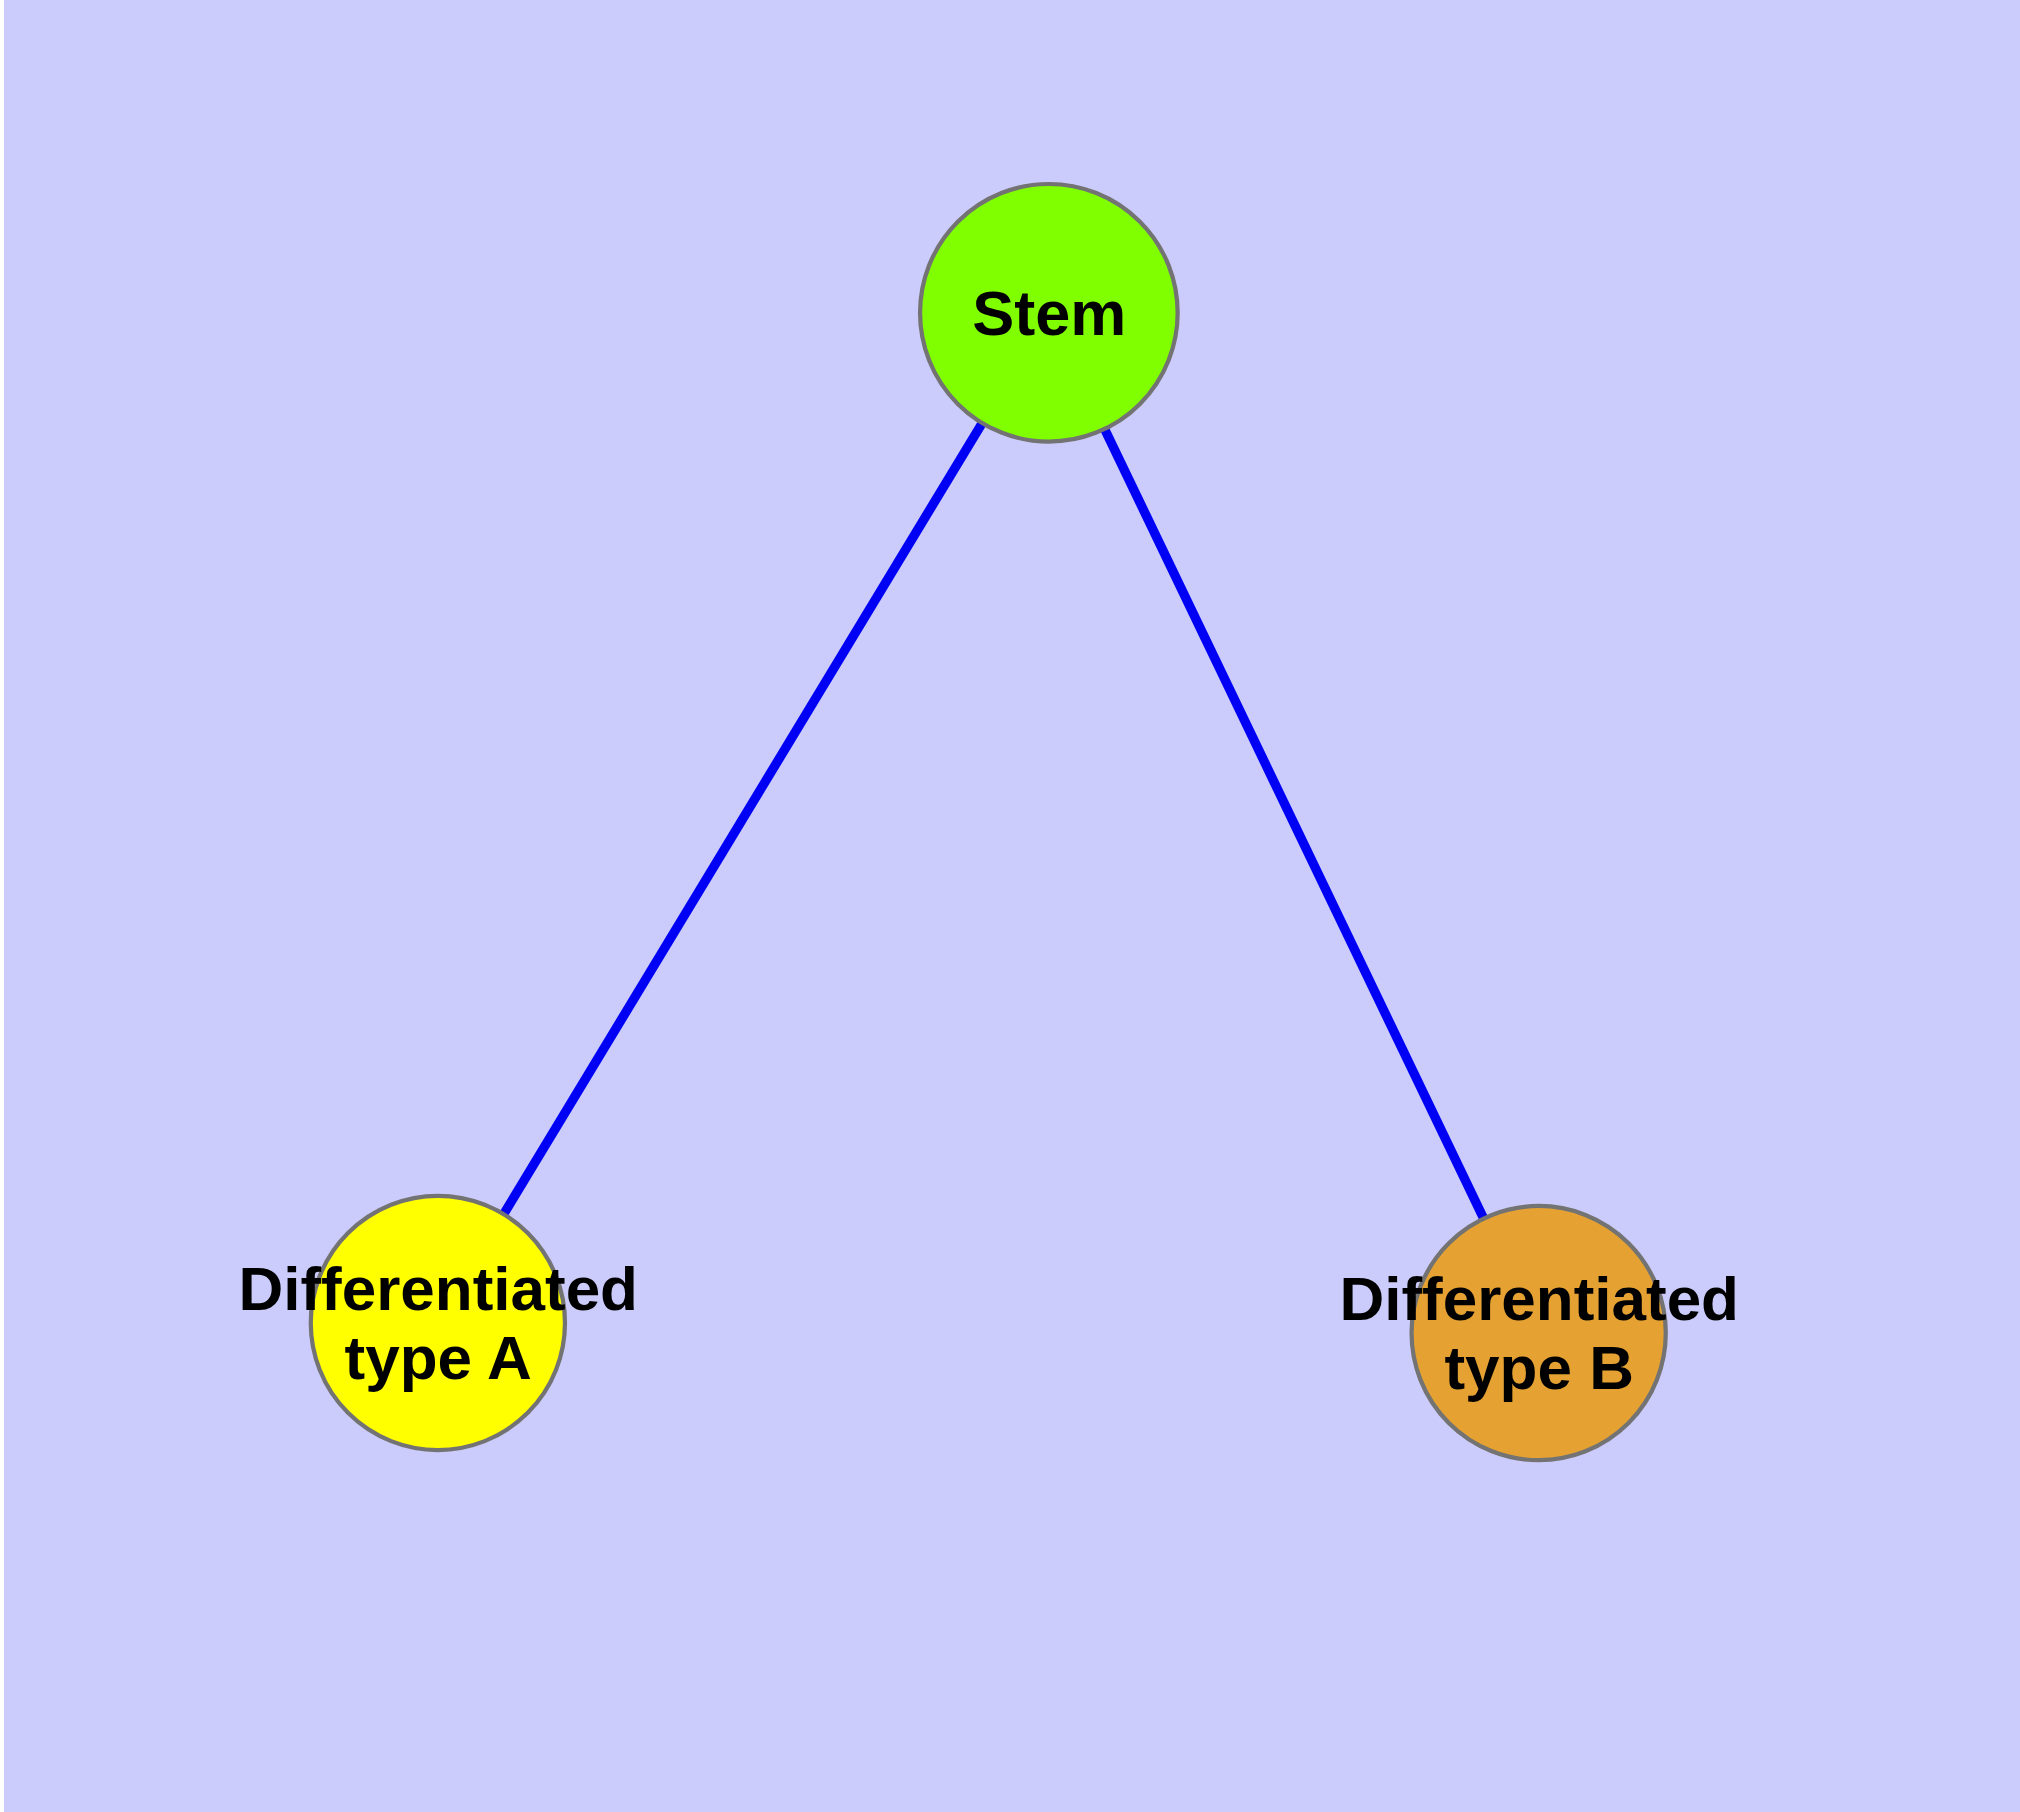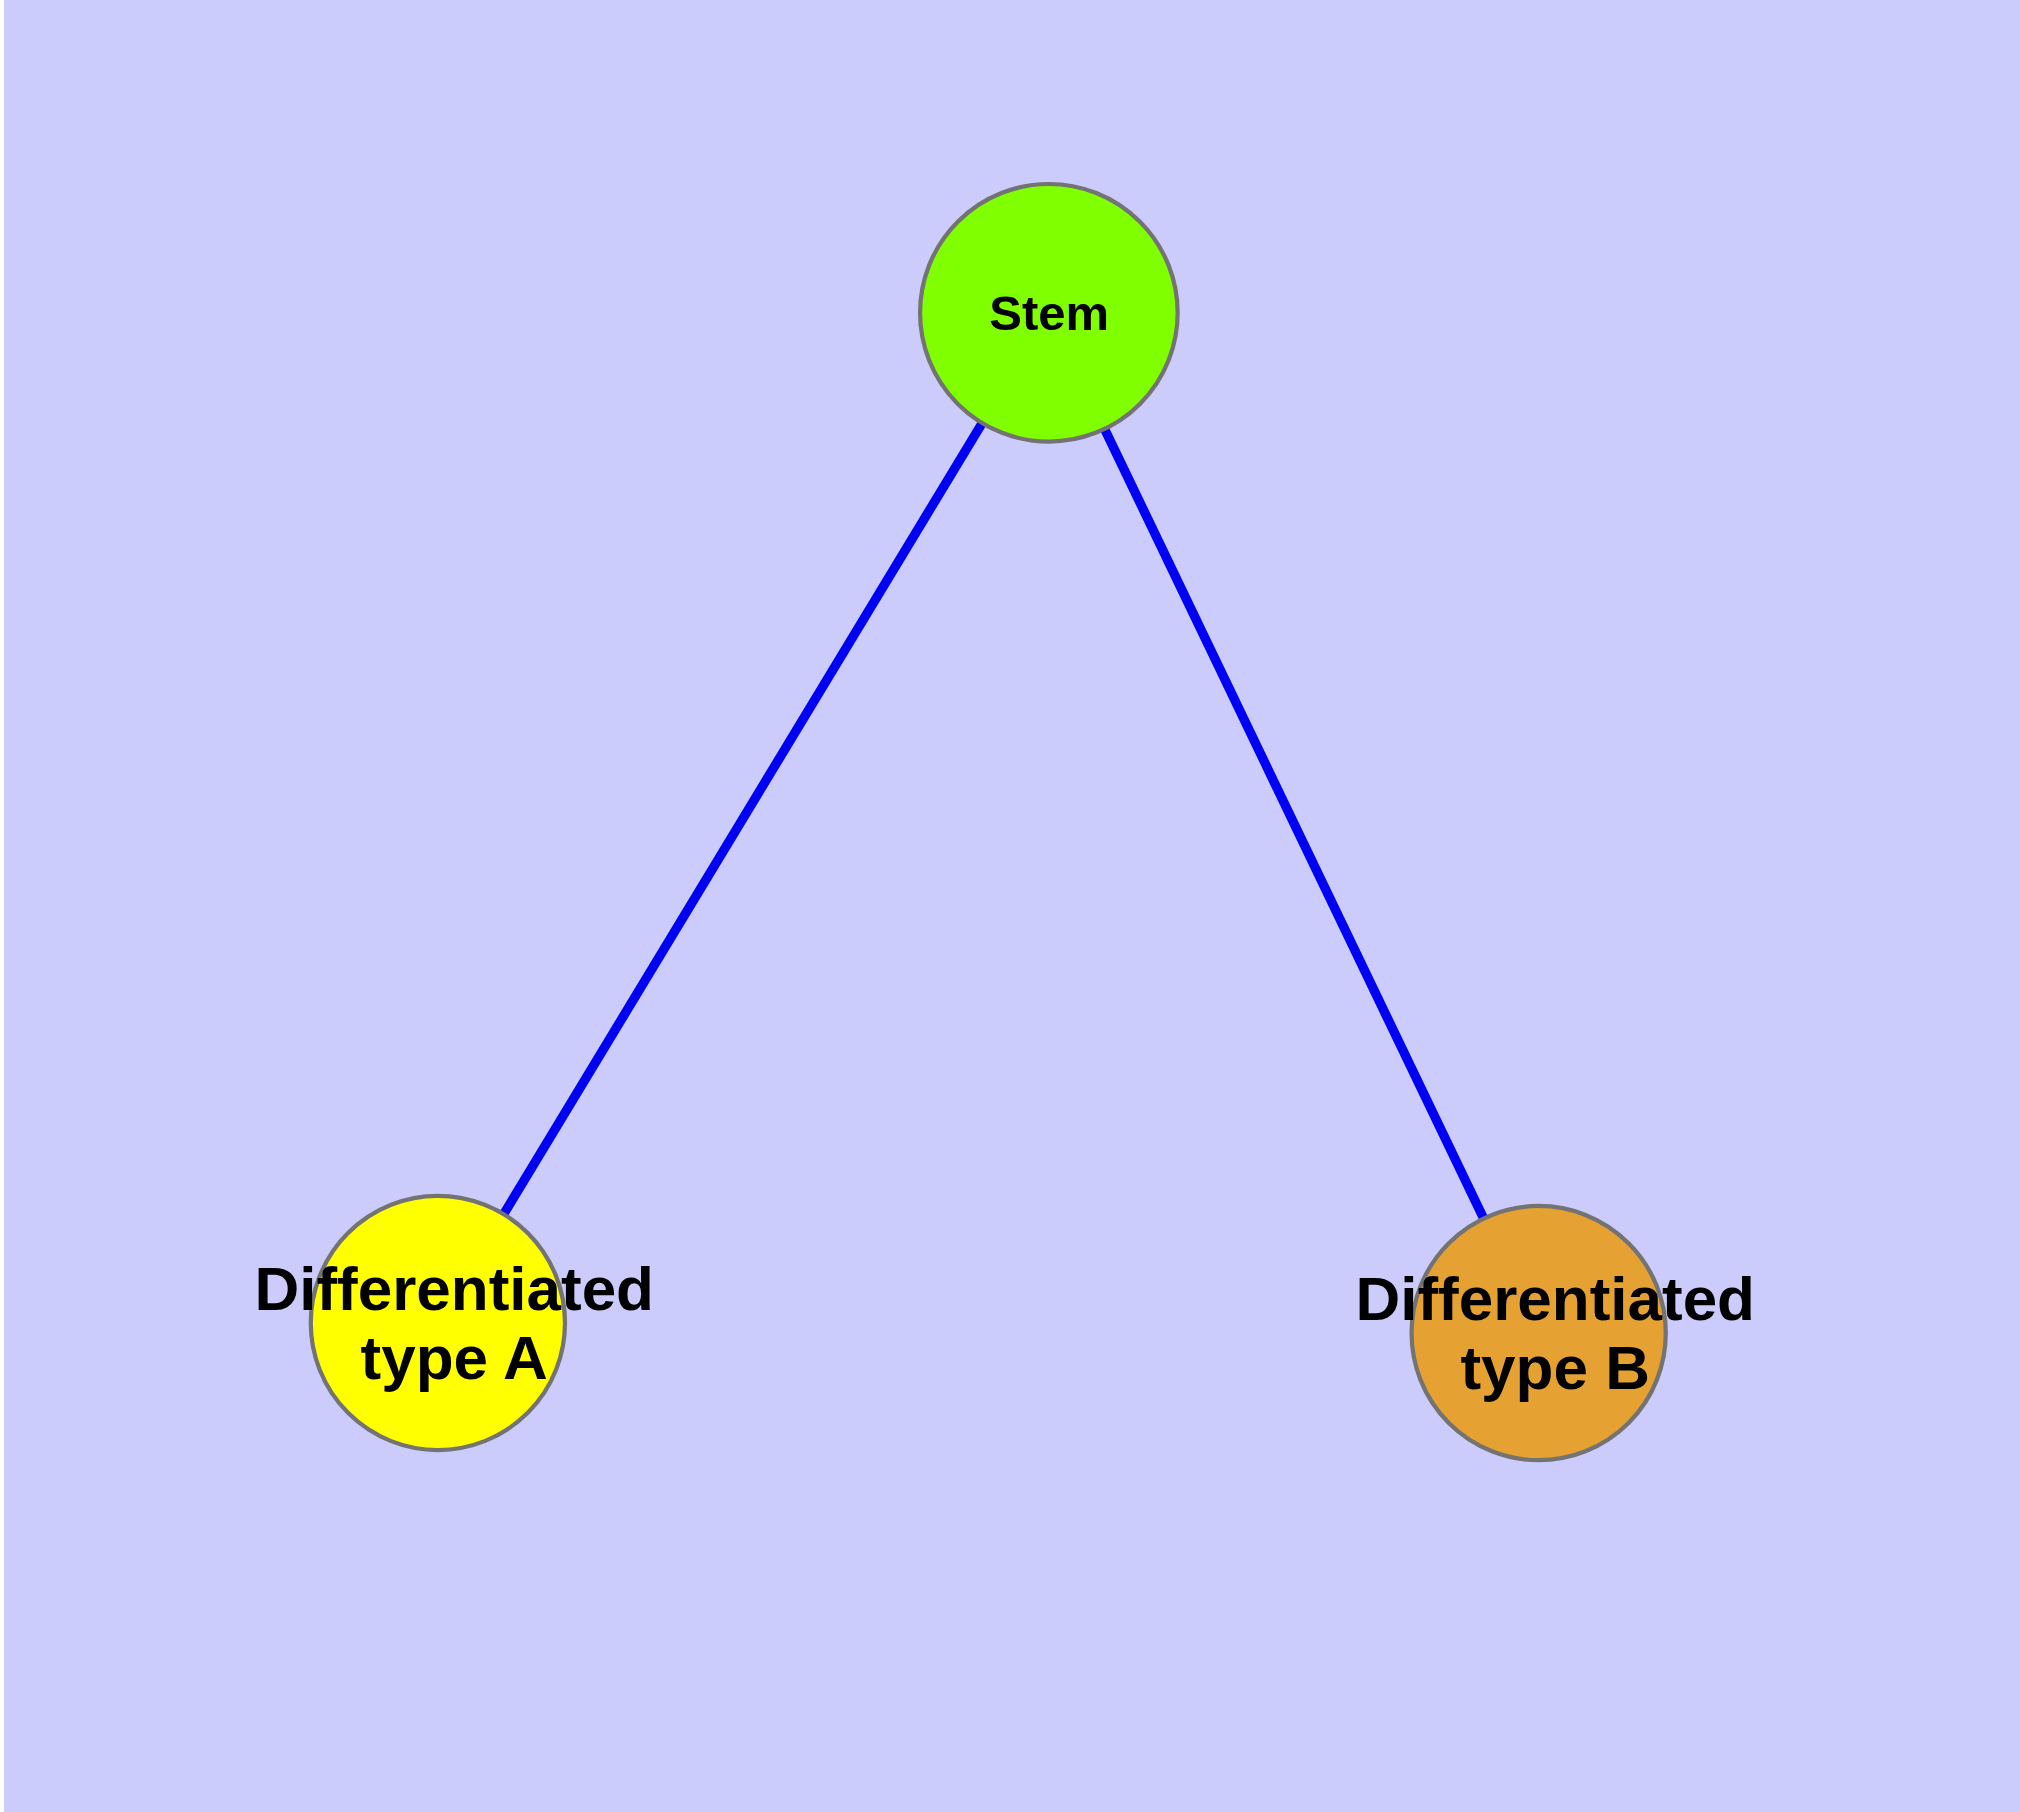--- a/index.html
+++ b/index.html
@@ -36,26 +36,25 @@
     color: #000000;
     font-family: "Liberation Sans", sans-serif;
     font-weight: bold;
     text-align: center;
     line-height: 1.12;
     white-space: pre;
     pointer-events: none;
     transform: translate(-50%, -50%);
   }
   .node-label.single {
-    font-size: 49px;
+    font-size: 63px;
     text-align: center;
   }
   .node-label.two-line {
     font-size: 62px;
-    margin-left: 16px;
   }
 </style>
 </head>
 <body>
 
 <div id="stage">
   <div id="canvas">
 
     <svg id="graph-svg" viewBox="0 0 2379 2138">
       <g id="edges-layer">

